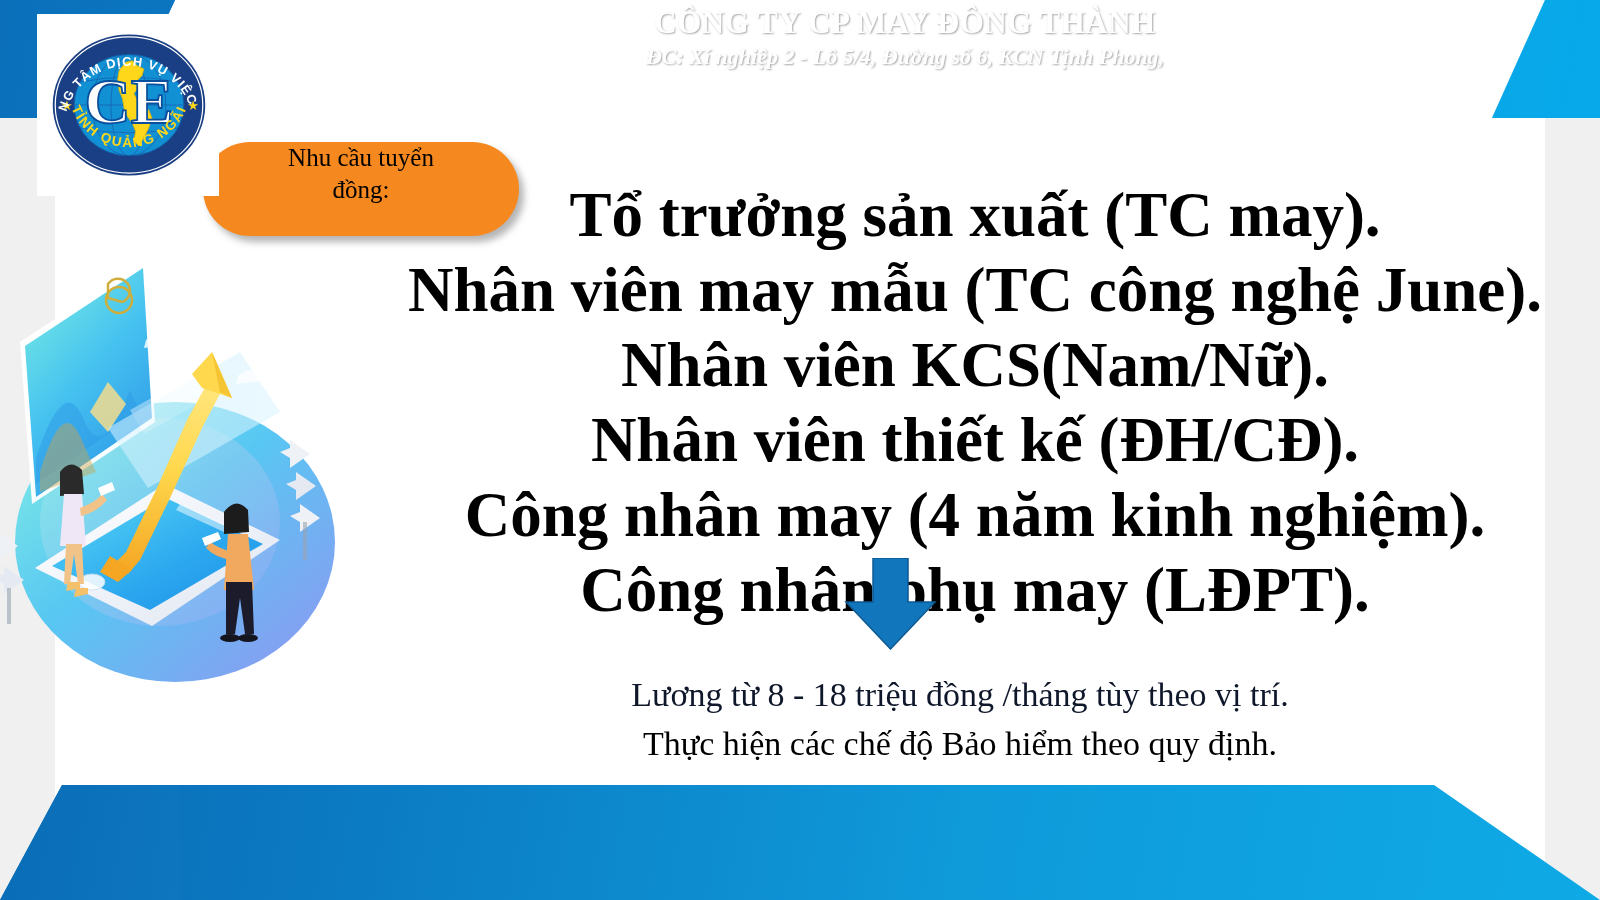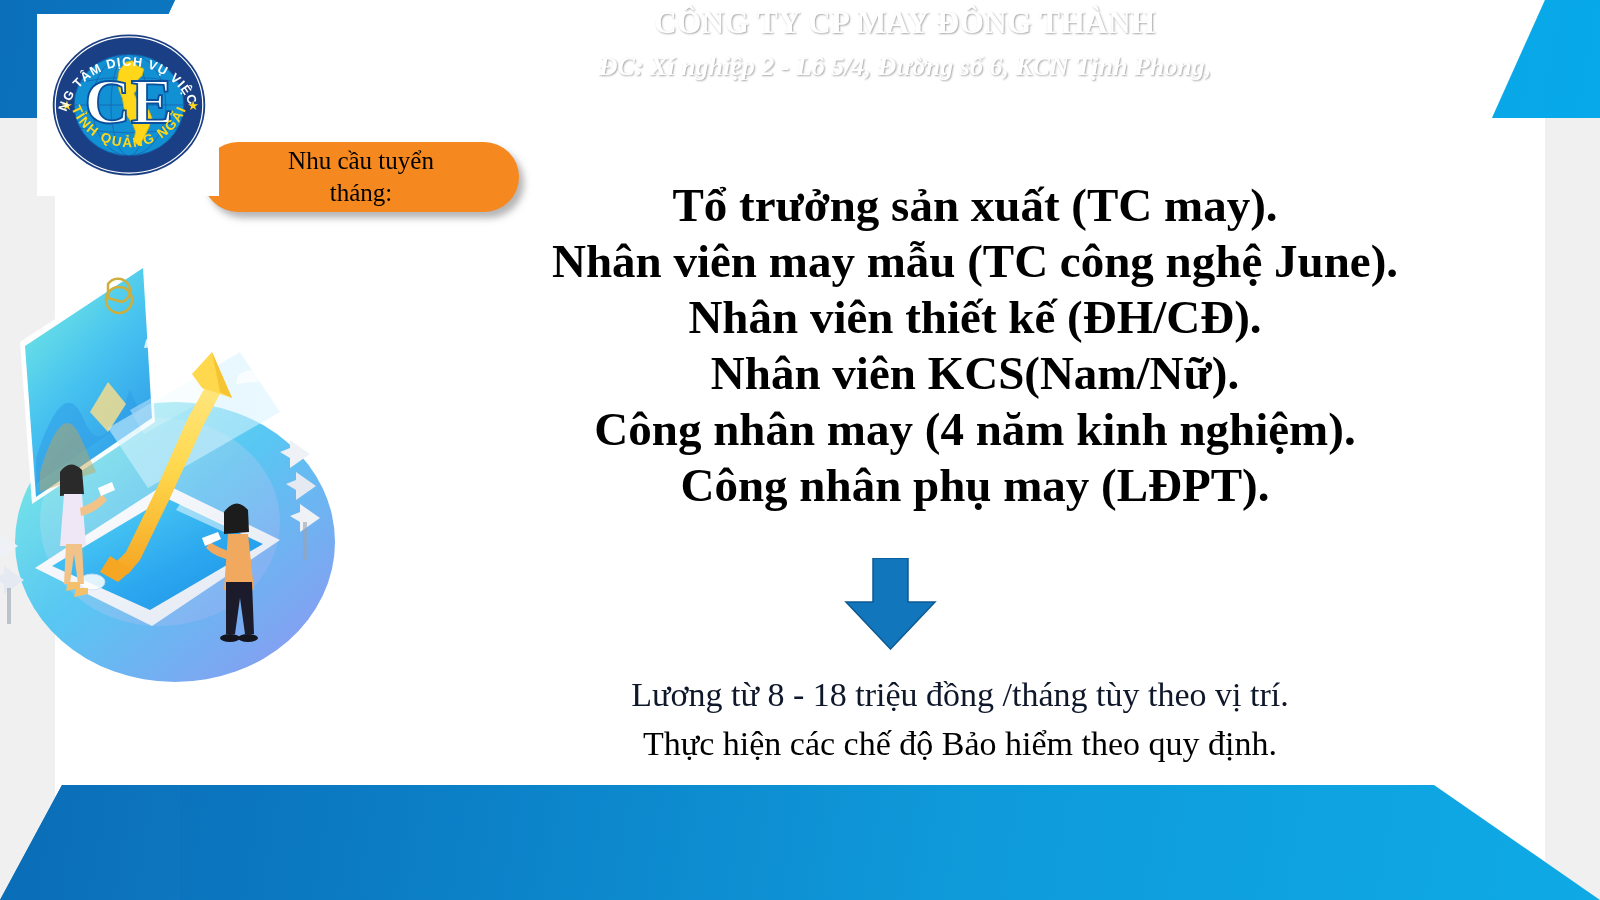--- a/index.html
+++ b/index.html
@@ -42,44 +42,44 @@
     color:#ffffff;
     z-index:7;
     text-shadow:1px 1px 2px rgba(0,0,0,.35);
   }
   .header-title {
     font-size:31px; font-weight:bold;
     letter-spacing:.5px; line-height:1.2;
     white-space:nowrap;
   }
   .header-addr {
-    font-size:26px; font-weight:bold; font-style:italic;
-    line-height:1.25; margin-top:10px;
+    font-size:22px; font-weight:bold; font-style:italic;
+    line-height:1.25; margin-top:2px;
   }
 
   
   .logo-box {
     position:absolute;
     left:37px; top:14px; width:182px; height:182px;
     background:#ffffff;
     z-index:9;
   }
   .logo-circle {
     position:absolute; left:10px; top:9px;
     width:164px; height:164px;
   }
 
   
   .pill {
     position:absolute;
-    left:203px; top:142px; width:316px; height:70px;
+    left:203px; top:142px; width:316px; height:94px;
     background:#f5881f;
     border-radius:47px;
     box-shadow:5px 6px 7px rgba(120,120,120,.55);
-    display:flex; align-items:center; justify-content:center;
+    display:flex; align-items:flex-start; justify-content:center;
     z-index:8;
   }
   .pill-label {
     color:#000000; font-size:25px; line-height:1.28;
     text-align:center; padding:0 18px;
   }
 
   
   .illus {
     position:absolute;
@@ -88,21 +88,21 @@
   }
 
   
   .jobs {
     position:absolute;
     left:400px; top:178px; width:1150px;
     text-align:center;
     z-index:6;
   }
   .job-line {
-    font-size:47px; font-weight:bold; color:#000000;
+    font-size:63px; font-weight:bold; color:#000000;
     line-height:1.19; white-space:nowrap;
   }
 
   
   .arrow-down {
     position:absolute;
     left:843px; top:558px; width:95px; height:92px;
     z-index:6;
   }
 
@@ -200,21 +200,21 @@
       </text>
       <text font-family="Liberation Sans, sans-serif" font-size="16.5" font-weight="bold" fill="#ffd71a" letter-spacing="2">
         <textPath href="#arcBot" startOffset="50%" text-anchor="middle">TỈNH QUẢNG NGÃI</textPath>
       </text>
     </svg>
   </div>
 
   <div class="pill">
     <div class="pill-label">
       <span>Nhu cầu tuyển</span><br>
-      <span>tháng:</span>
+      <span>đồng:</span>
     </div>
   </div>
 
   <svg class="illus" viewBox="0 0 370 470">
     <defs>
       <linearGradient id="blobG" x1="0" y1="0" x2="1" y2="1">
         <stop offset="0%" stop-color="#7ff0e4"></stop>
         <stop offset="45%" stop-color="#4fc4f2"></stop>
         <stop offset="100%" stop-color="#8b8ff0"></stop>
       </linearGradient>
@@ -307,22 +307,22 @@
       <rect x="323" y="300" width="4" height="38" fill="#9aa3b0" opacity=".6"></rect>
       <path d="M18,310 L38,324 L18,338 L18,328 L8,322 L18,318 Z" fill="#eef1f6"></path>
       <path d="M24,344 L44,358 L24,372 L24,362 L14,356 L24,352 Z" fill="#e4e9f2"></path>
       <rect x="27" y="366" width="4" height="36" fill="#9aa3b0" opacity=".6"></rect>
     </g>
   </svg>
 
   <div class="jobs">
     <div class="job-line">Tổ trưởng sản xuất (TC may).</div>
     <div class="job-line">Nhân viên may mẫu (TC công nghệ June).</div>
+    <div class="job-line">Nhân viên KCS(Nam/Nữ).</div>
     <div class="job-line">Nhân viên thiết kế (ĐH/CĐ).</div>
-    <div class="job-line">Nhân viên KCS(Nam/Nữ).</div>
     <div class="job-line">Công nhân may (4 năm kinh nghiệm).</div>
     <div class="job-line">Công nhân phụ may (LĐPT).</div>
   </div>
 
   <svg class="arrow-down" viewBox="0 0 95 92">
     <polygon points="30,0 65,0 65,44 92,44 47.5,91 3,44 30,44" fill="#1276bc" stroke="#0d5a92" stroke-width="1.5"></polygon>
   </svg>
 
   <div class="notes">
     <div class="note-salary">Lương từ 8 - 18 triệu đồng /tháng tùy theo vị trí.</div>

